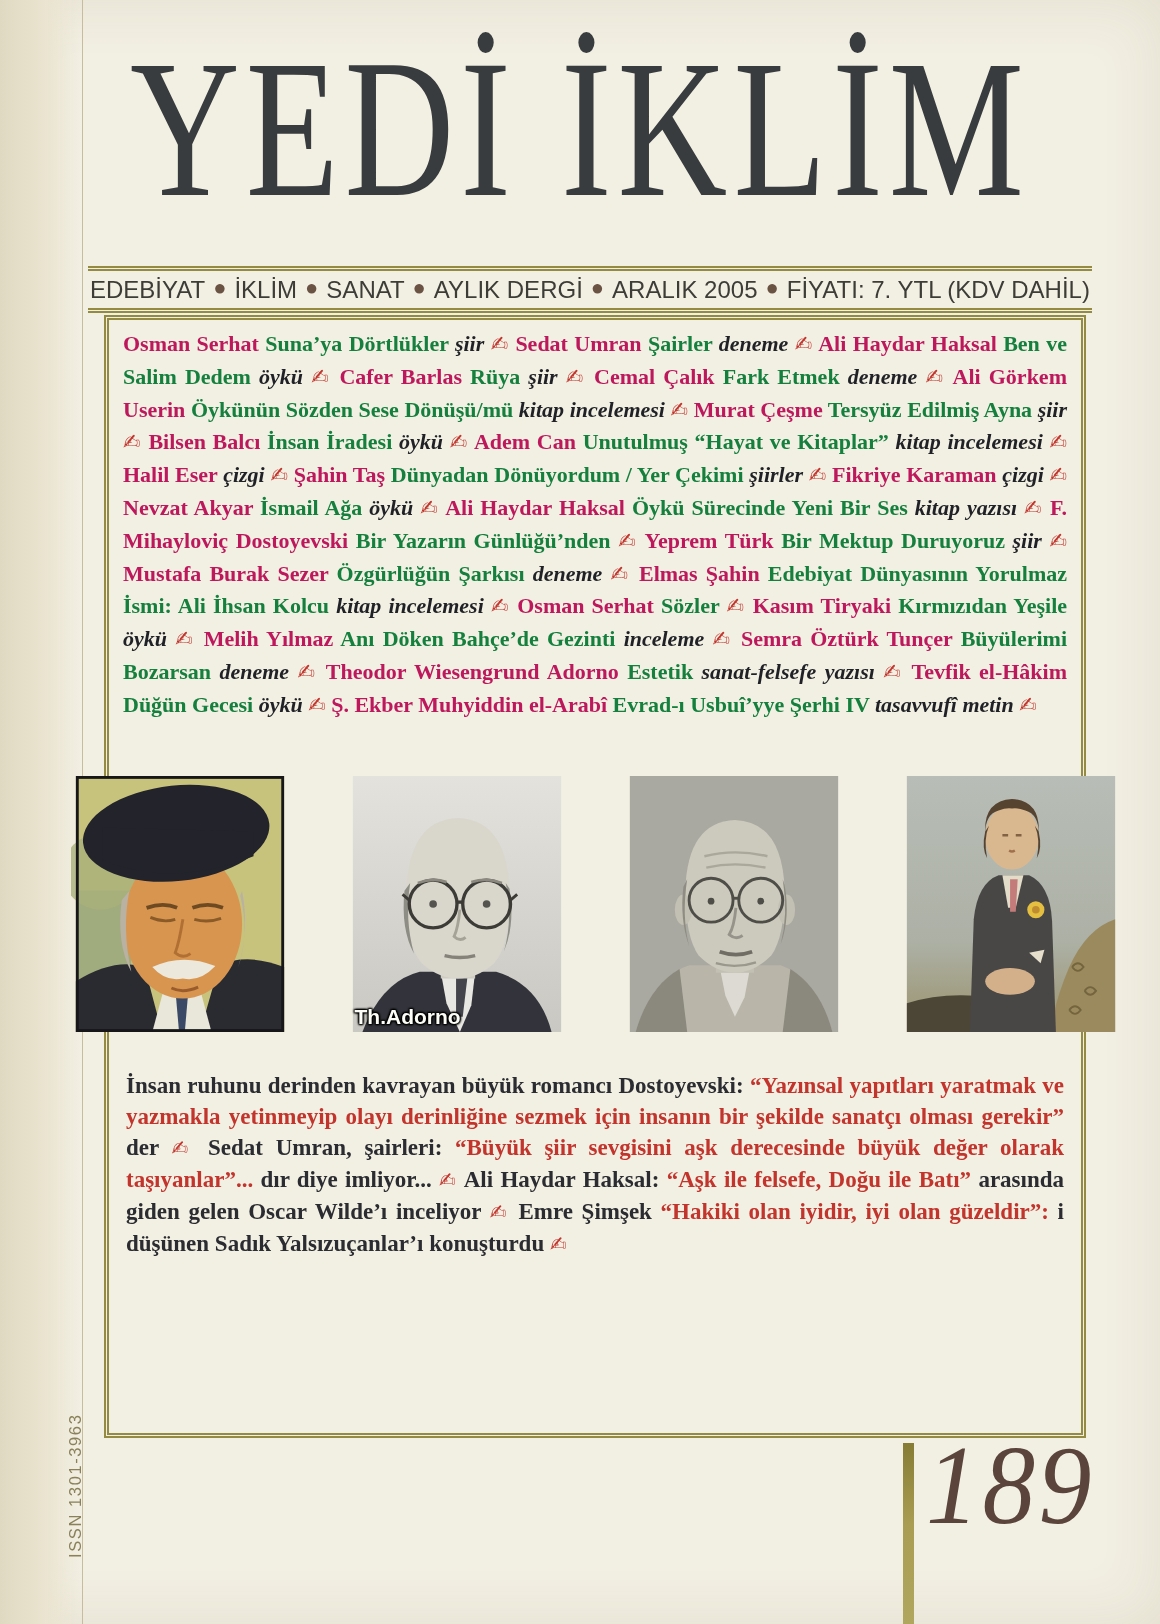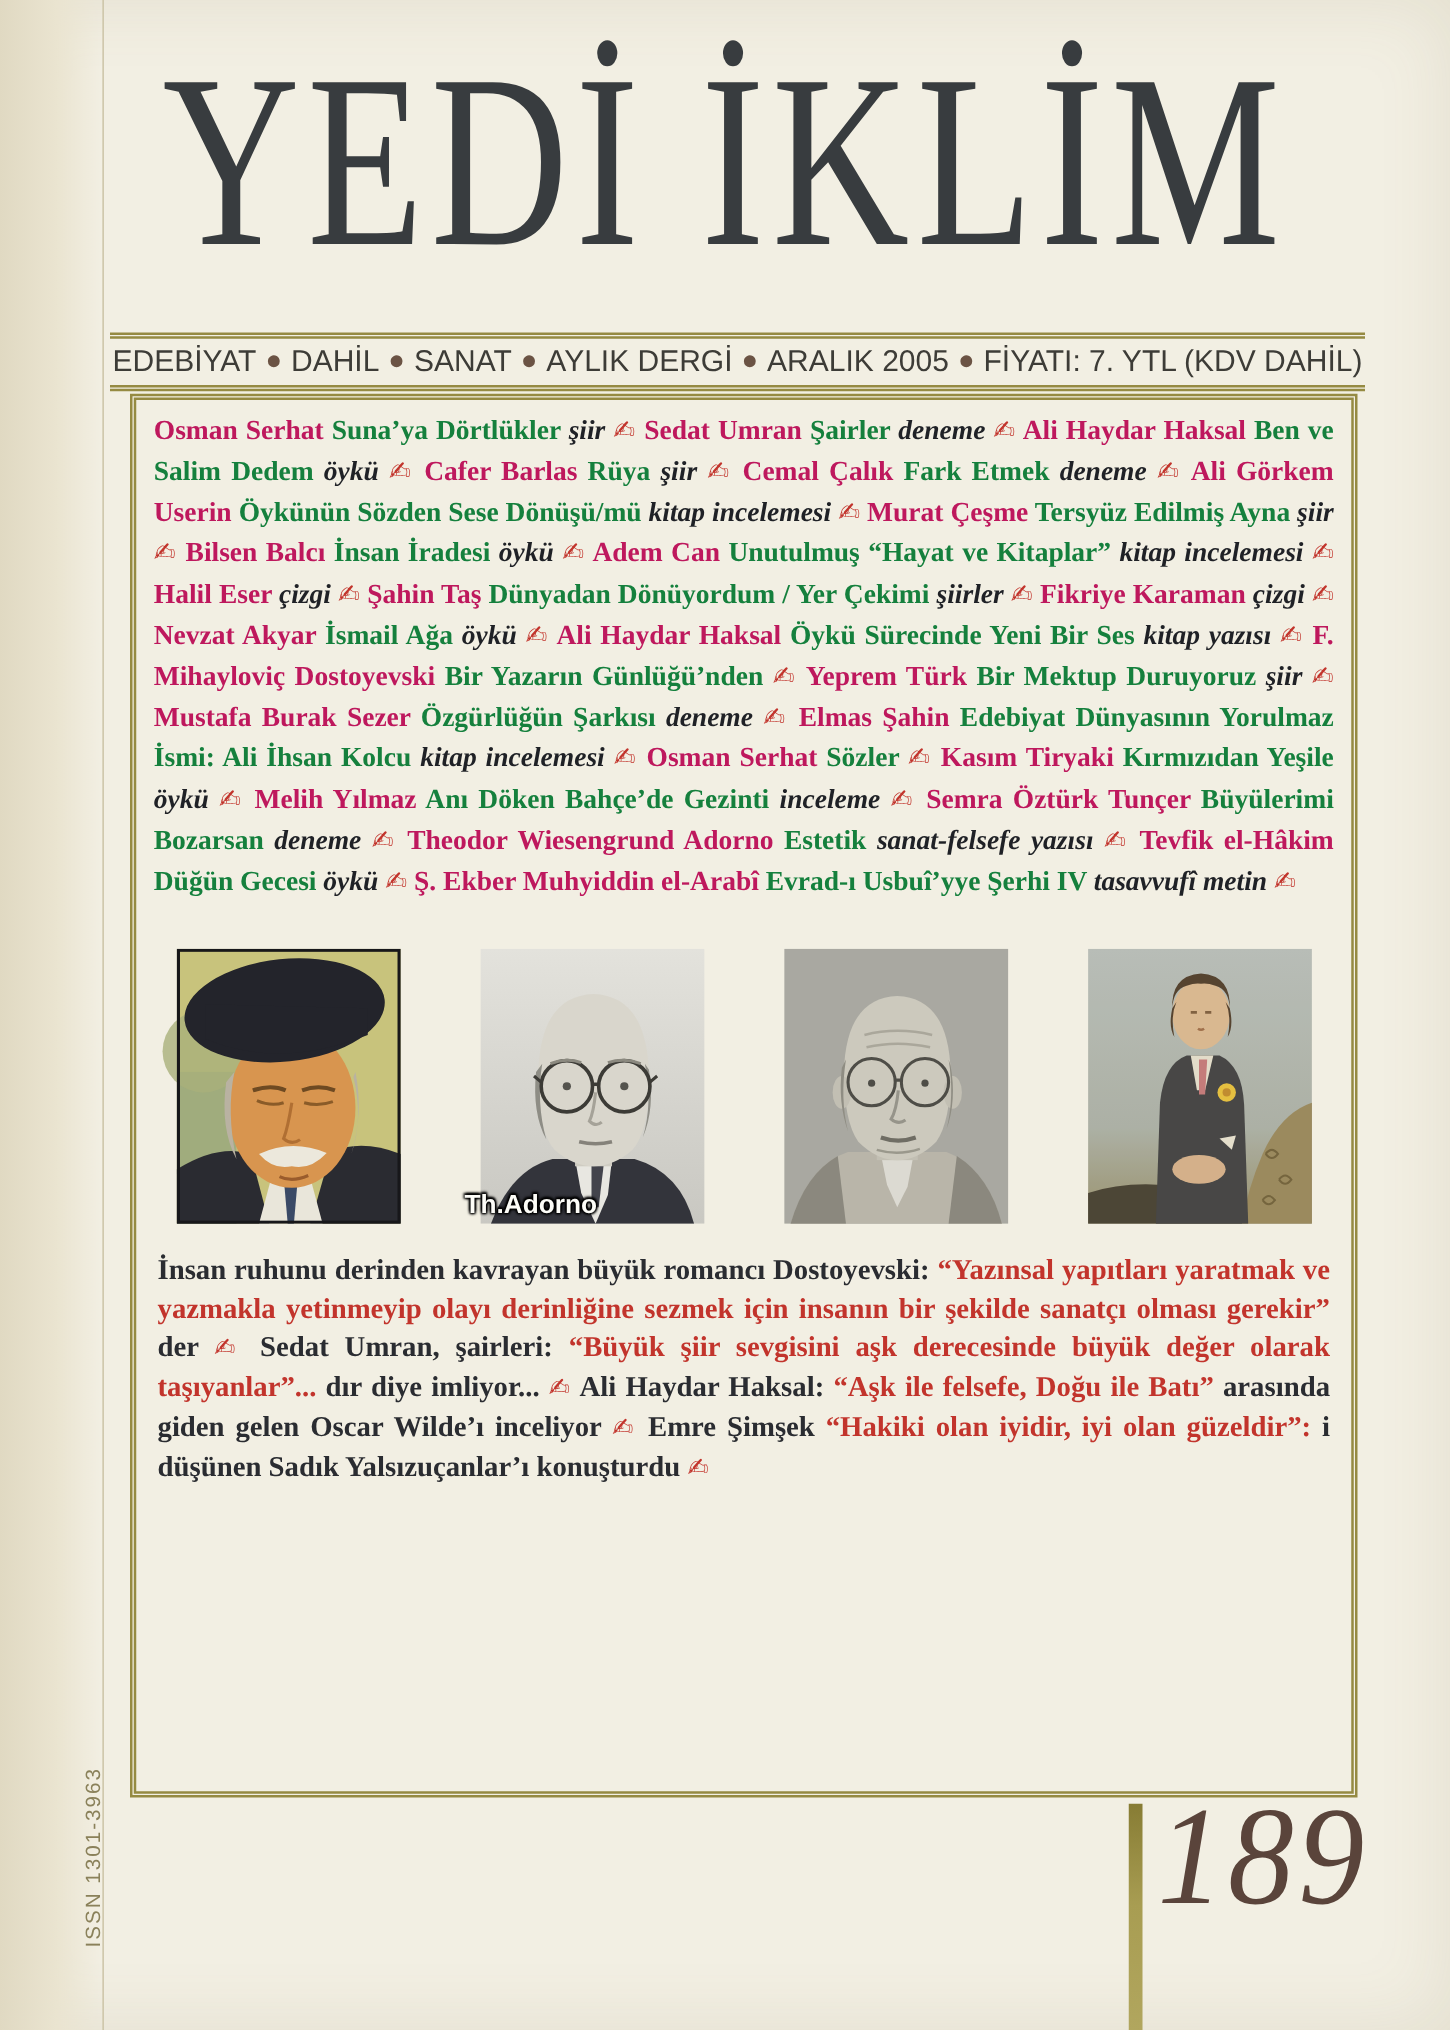--- a/index.html
+++ b/index.html
@@ -24,21 +24,21 @@
         border:5px double #958a42;box-sizing:border-box;padding:6px 14px 0;}
   .contents-text{margin:2px 0 0;font-size:22px;line-height:31.8px;font-weight:700;
         color:#22242a;text-align:justify;}
   .run-name{color:#be185d;}
   .run-title{color:#15803d;}
   .run-genre{font-style:italic;color:#1f2126;}
   .hand-icon{color:#c2342c;font-family:"DejaVu Sans","Liberation Sans",sans-serif;
         font-weight:400;font-style:normal;font-size:.95em;}
   
   .photos-row{display:flex;justify-content:center;gap:25px;margin-top:37px;}
-  .photo{position:relative;width:218px;height:220px;margin:0;flex:0 0 auto;}
+  .photo{position:relative;width:218px;height:256px;margin:17px;flex:0 0 auto;}
   .photo svg{display:block;width:100%;height:100%;}
   .photo-caption{position:absolute;left:7px;bottom:3px;
         font-family:"Liberation Sans",sans-serif;font-weight:700;font-size:21px;color:#fdfdf8;
         text-shadow:0 0 2px #000,1px 1px 2px #000,-1px -1px 2px #000,1px -1px 2px #000,-1px 1px 2px #000;}
   
   .feature-text{margin:21px 3px 0;font-size:23px;line-height:31px;font-weight:700;
         color:#2a2c31;text-align:justify;}
   .run-black{color:#2a2c31;}
   .run-red{color:#c2342c;}
   .feature-text .hand-icon{font-size:.88em;}
@@ -59,21 +59,21 @@
 <div class="page">
   <div class="left-edge"></div>
 
   <h1 class="masthead">YEDİ İKLİM</h1>
 
   <div class="infobar-wrap">
     <div class="double-rule"></div>
     <div class="infobar" id="infobar">
         <span class="info-item">EDEBİYAT</span>
         <span class="info-bullet">●</span>
-        <span class="info-item">DAHİL</span>
+        <span class="info-item">İKLİM</span>
         <span class="info-bullet">●</span>
         <span class="info-item">SANAT</span>
         <span class="info-bullet">●</span>
         <span class="info-item">AYLIK DERGİ</span>
         <span class="info-bullet">●</span>
         <span class="info-item">ARALIK 2005</span>
         <span class="info-bullet">●</span>
         <span class="info-item">FİYATI: 7. YTL (KDV DAHİL)</span>
       </div>
     <div class="double-rule"></div>

